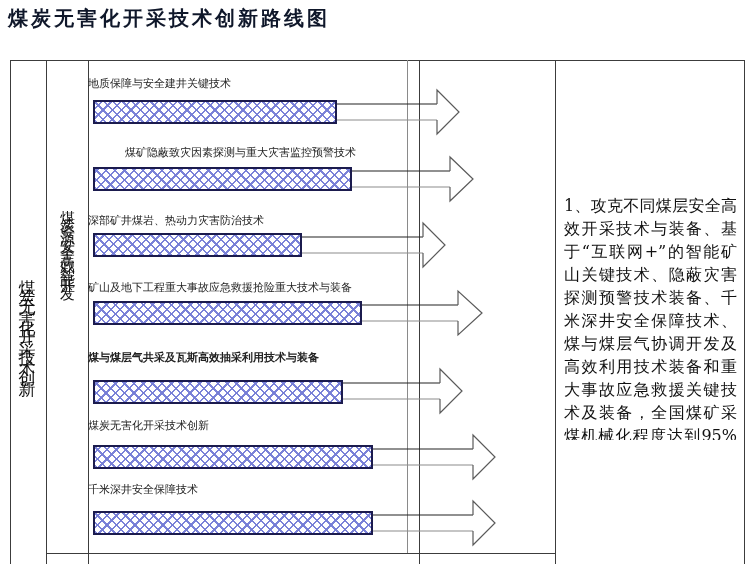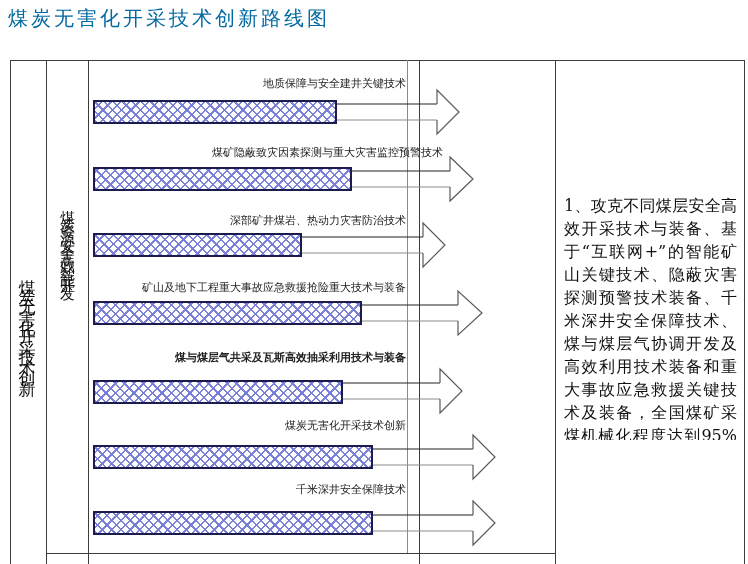--- a/index.html
+++ b/index.html
@@ -3,43 +3,43 @@
 <meta charset="utf-8">
 <style>
   html,body{margin:0;padding:0;}
   body{
     width:748px;height:564px;overflow:hidden;background:#ffffff;
     font-family:"DejaVu Serif","Liberation Serif",serif;
     position:relative;color:#1a1a1a;
   }
   .title{
     position:absolute;left:8px;top:5px;
-    font-size:20px;font-weight:normal;letter-spacing:3px;color:#0369a1;
+    font-size:20px;font-weight:bold;letter-spacing:3px;color:#0f172a;
     white-space:nowrap;
   }
   .vline{position:absolute;width:1px;background:#3c3c3c;}
   .hline{position:absolute;height:1px;background:#3c3c3c;}
   .vline.light{background:#8a8a8a;}
   
   .vcol{
     position:absolute;top:60px;height:504px;overflow:hidden;
     display:flex;justify-content:center;
   }
   .vcol span{
     writing-mode:vertical-rl;text-orientation:upright;
     white-space:nowrap;color:#111;
   }
   .vcol.root{left:10px;width:36px;}
   .vcol.root span{font-size:17px;letter-spacing:10px;padding-top:206px;}
   .vcol.stage{left:46px;width:42px;}
   .vcol.stage span{font-size:15px;letter-spacing:7px;padding-top:138px;}
   
   .bar-label{
-    position:absolute;left:88px;width:286px;text-align:right;
-    font-size:11px;color:#222;white-space:nowrap;padding-left:32px;
+    position:absolute;left:88px;width:286px;text-align:left;
+    font-size:11px;color:#222;white-space:nowrap;
   }
   .bar{
     position:absolute;left:93px;height:24px;box-sizing:border-box;
     border:2px solid #1b1b4e;background-color:#fff;
     background-image:
       repeating-linear-gradient(45deg, rgba(116,124,214,0.95) 0 1.8px, rgba(255,255,255,0) 1.8px 6.6px),
       repeating-linear-gradient(-45deg, rgba(116,124,214,0.95) 0 1.8px, rgba(255,255,255,0) 1.8px 6.6px);
   }
   svg.arrows{position:absolute;left:0;top:0;pointer-events:none;}
   

